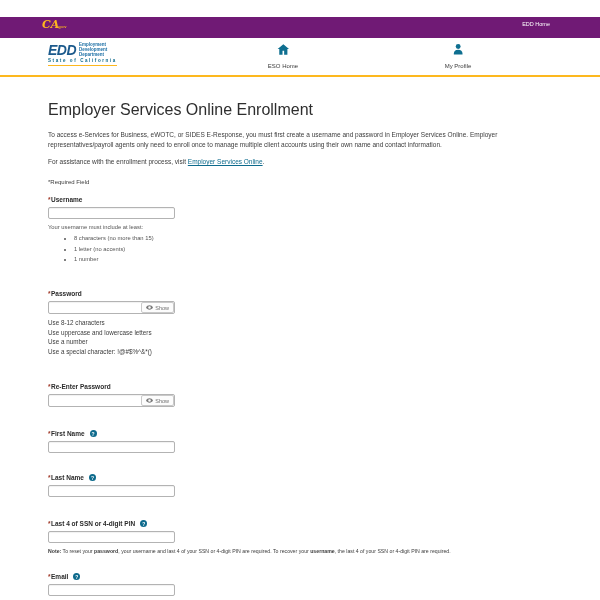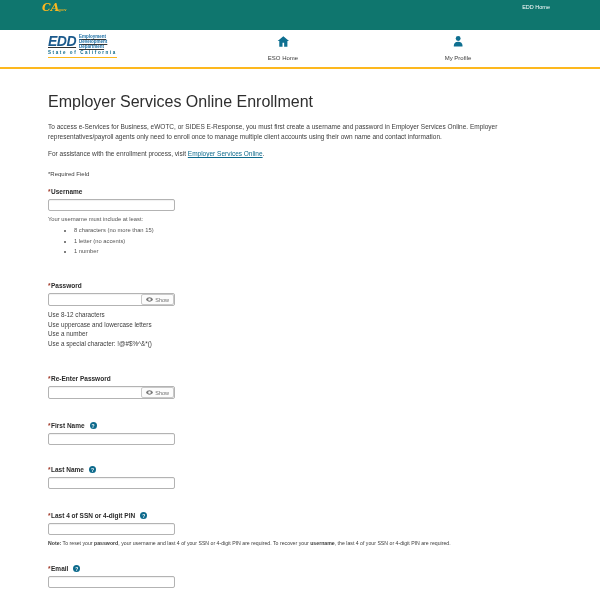--- a/index.html
+++ b/index.html
@@ -1,31 +1,31 @@
 <!DOCTYPE html>
 <html><head>
 <meta charset="utf-8">
 <style>
   * { margin: 0; padding: 0; box-sizing: border-box; }
   html, body { width: 600px; height: 600px; overflow: hidden; background: #ffffff;
     font-family: "Liberation Sans", "DejaVu Sans", sans-serif; color: #333; }
 
   
-  .utility-bar { position: relative; height: 30px; background: #0f766e; }
+  .utility-bar { position: relative; height: 21px; background: #701a75; margin-top: 17px; }
   .ca-logo { position: absolute; left: 42px; top: 0; height: 13px; display: flex; align-items: flex-end; cursor: pointer; }
   .ca-script { font-family: "DejaVu Serif", serif; font-style: italic; font-weight: bold;
     font-size: 11px; line-height: 11px; color: #fdb81e; }
   .ca-gov { font-size: 4px; line-height: 6px; color: #fdb81e; letter-spacing: .5px; font-weight: bold; margin-left: -1px; }
   .utility-link { position: absolute; right: 50px; top: 0; height: 13px; display: flex; align-items: center;
     color: #ffffff; font-size: 5.5px; cursor: pointer; }
 
   
   .site-header { position: relative; height: 37px; background: #ffffff; }
   .edd-logo { position: absolute; left: 48px; top: 5px; cursor: pointer; border-bottom: 1.5px solid #fdb81e; padding-bottom: 2px; }
-  .edd-row { display: flex; align-items: flex-start; text-decoration: underline; }
+  .edd-row { display: flex; align-items: flex-end; }
   .edd-word { font-size: 14px; line-height: 13px; font-weight: bold; font-style: italic; color: #1c5a8c; letter-spacing: -0.5px; }
   .edd-lines { margin-left: 3px; display: flex; flex-direction: column; }
   .edd-lines span { font-size: 4.5px; line-height: 4.8px; font-weight: bold; color: #1c6fa5; }
   .edd-tagline { margin-top: 1px; font-size: 4.5px; letter-spacing: 1.6px; color: #0d6a8c; font-weight: bold; }
 
   .nav-item { position: absolute; top: 4px; transform: translateX(-50%); display: flex; flex-direction: column;
     align-items: center; cursor: pointer; }
   .nav-item svg { width: 13px; height: 13px; }
   .nav-label { margin-top: 3px; font-size: 6px; color: #3b3b3b; }
   .nav-home { left: 283px; }

